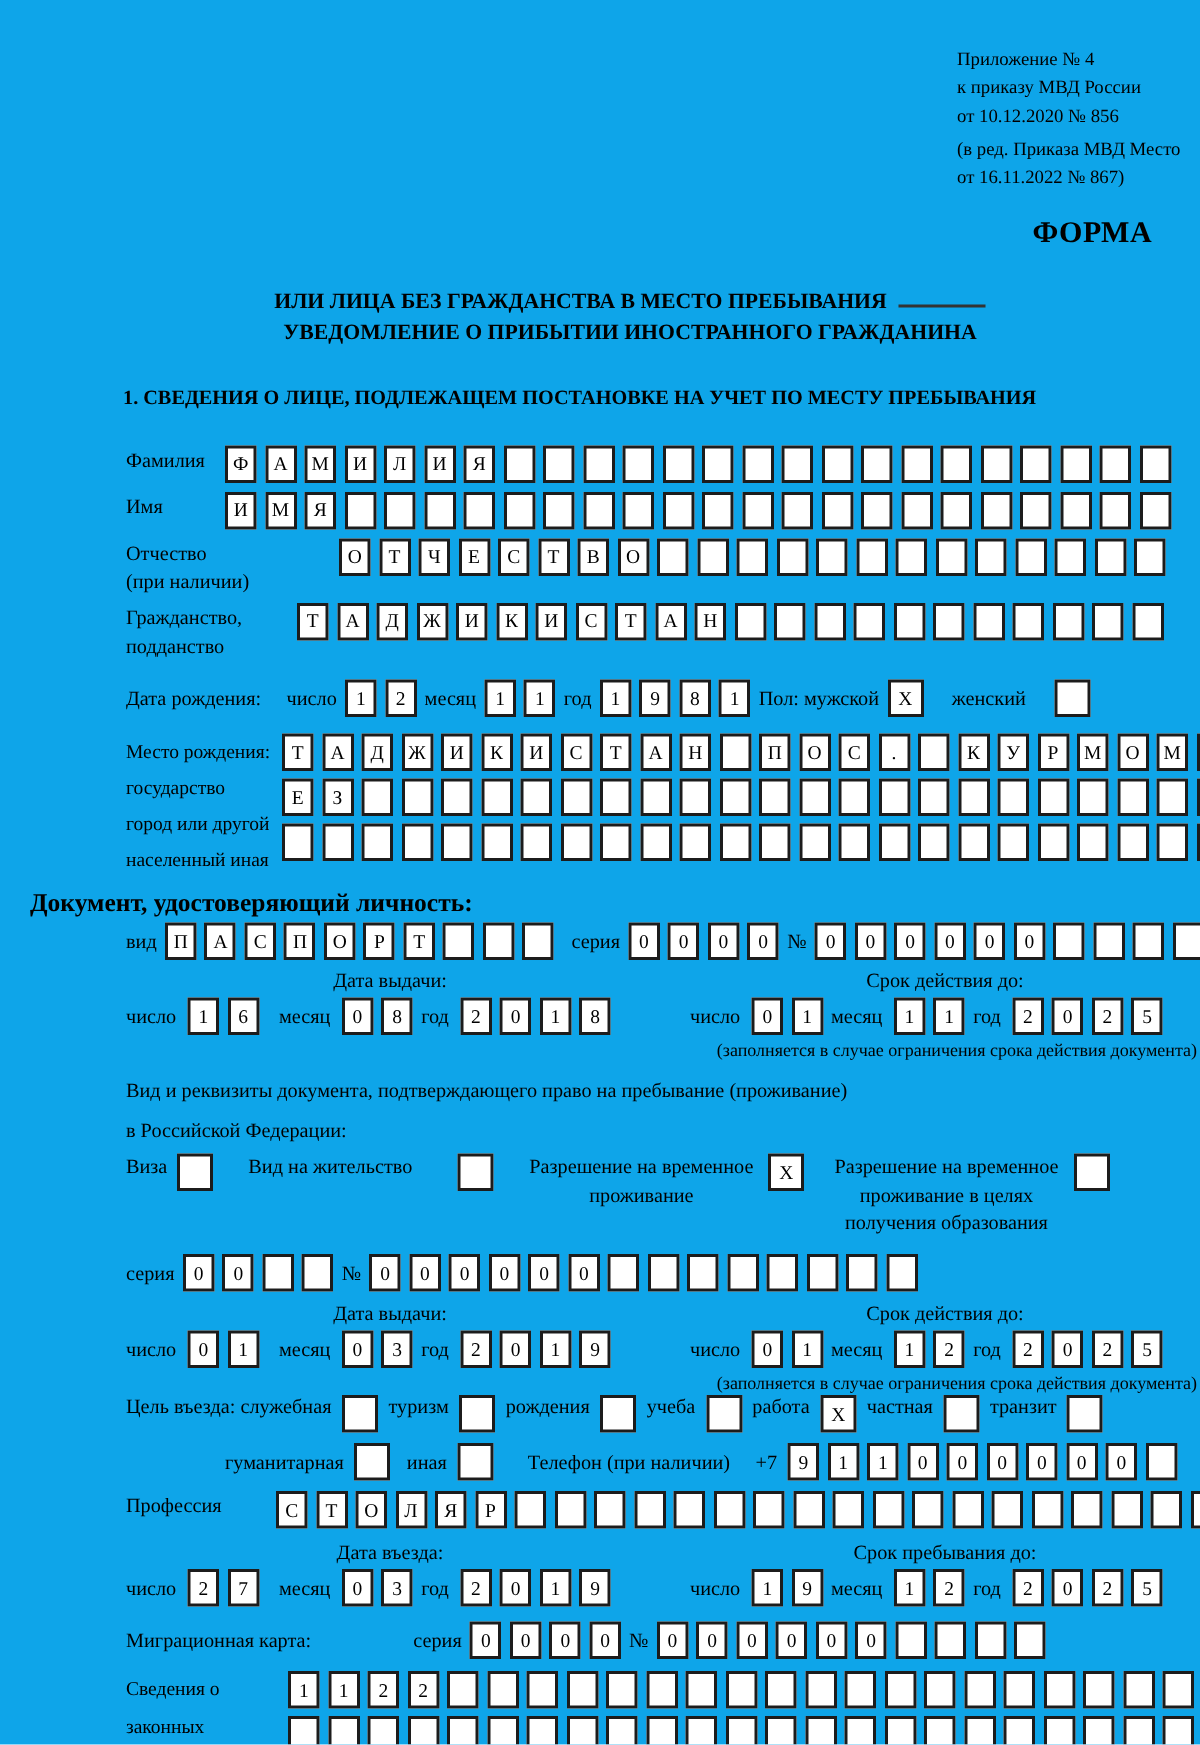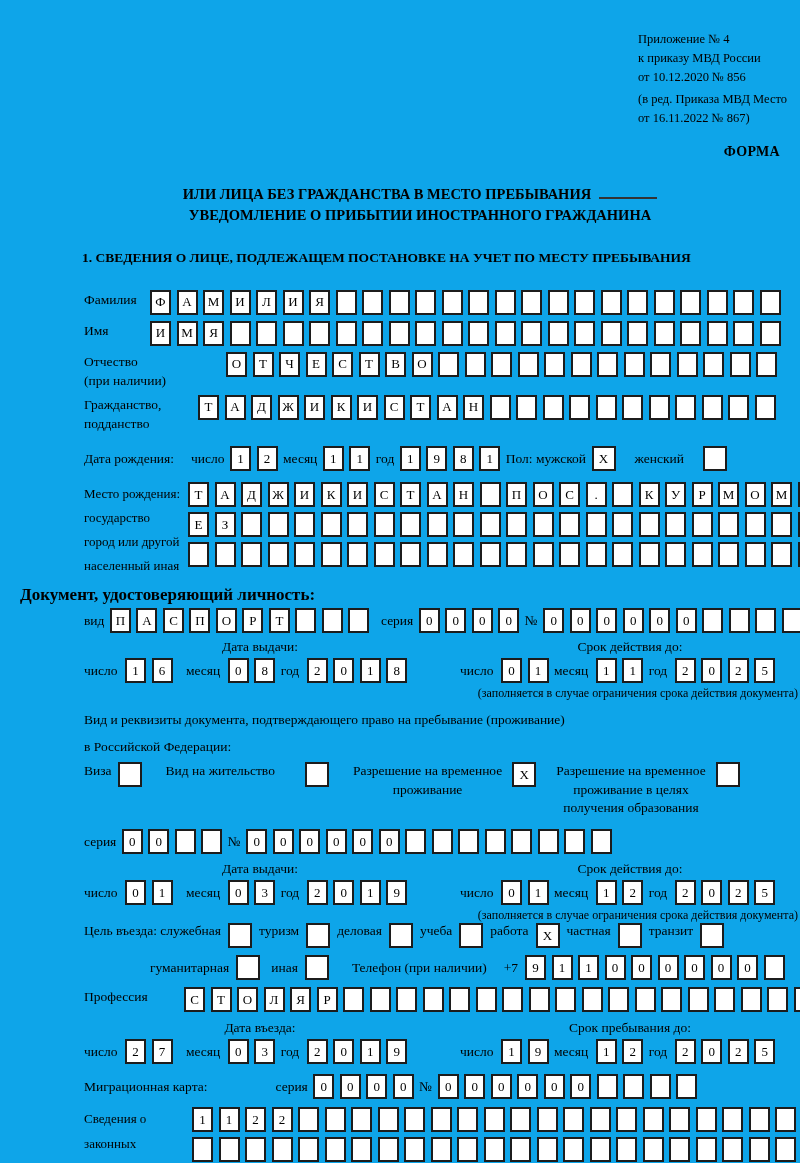--- a/index.html
+++ b/index.html
@@ -1,20 +1,20 @@
 <!DOCTYPE html>
 <html><head>
 <meta charset="utf-8">
 <style>
   html,body{margin:0;padding:0;background:#fff;}
   .page{position:relative;width:800px;height:1163px;background:#0ea5e9;color:#000;
         font-family:"Liberation Serif","DejaVu Serif",serif;font-size:13.5px;overflow:hidden;padding-left:20px;}
   .top-right{margin:30px 34px 0 618px;width:170px;line-height:1.5;font-size:12.5px;}
   .top-right .g2{margin-top:4px;}
-  .forma{font-weight:bold;text-align:right;margin:16px 40px 0 0;font-size:14px;letter-spacing:.3px;}
+  .forma{font-weight:bold;text-align:right;margin:16px 52px 0 0;font-size:20px;letter-spacing:.3px;}
   .title{margin-top:24px;text-align:center;font-weight:bold;font-size:14.5px;line-height:1.45;}
   .uline{display:inline-block;width:58px;border-bottom:2px solid #333;height:10px;margin-left:8px;}
   .section{margin:24px 20px 0 62px;font-weight:bold;font-size:13.5px;}
   .row{display:flex;align-items:flex-start;margin-left:64px;}
   .lbl{flex:none;line-height:1.45;}
   .cells{display:flex;gap:5.5px;flex:none;}
   .cell{flex:none;width:17px;height:21px;border:2px solid #1c1c1c;display:flex;
         align-items:center;justify-content:center;font-size:13px;background:#fff;}
   .cellcol{display:flex;flex-direction:column;gap:5px;}
   .checkbox{flex:none;width:20px;height:21px;border:2px solid #1c1c1c;display:flex;
@@ -473,21 +473,21 @@
       </div>
     </div>
   </div>
   <div class="smallnote">(заполняется в случае ограничения срока действия документа)</div>
 
   <div class="cbrow" style="margin-top:0;gap:7px;">
     <span>Цель въезда: служебная</span>
     <span class="checkbox"></span>
     <span>туризм</span>
     <span class="checkbox"></span>
-    <span>деловая</span>
+    <span>рождения</span>
     <span class="checkbox"></span>
     <span>учеба</span>
     <span class="checkbox"></span>
     <span>работа</span>
     <span class="checkbox">X</span>
     <span>частная</span>
     <span class="checkbox"></span>
     <span>транзит</span>
     <span class="checkbox"></span>
   </div>

